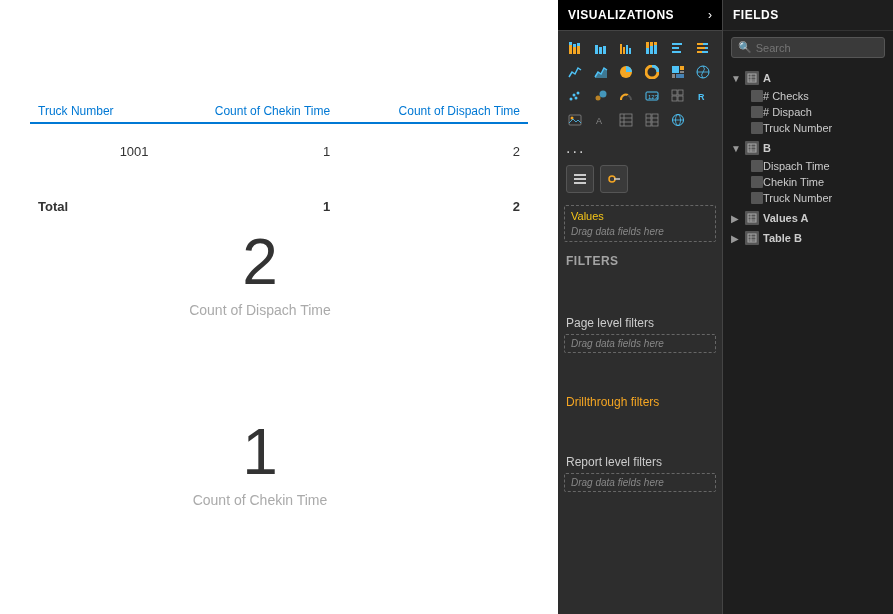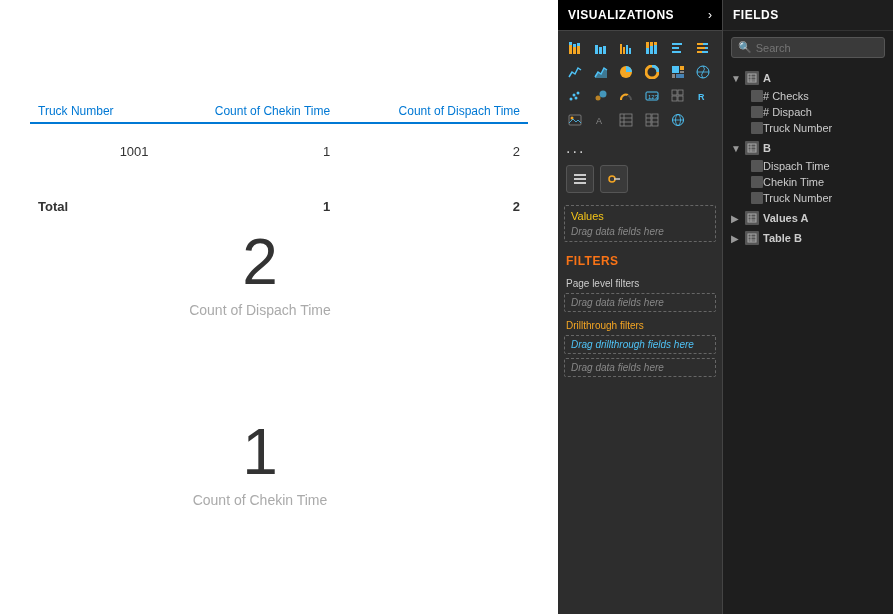--- a/index.html
+++ b/index.html
@@ -185,30 +185,31 @@
       font-size: 12px;
       color: #ccc;
     }
 
     
     .filters-section {
       padding: 0 6px 6px;
       flex: 1;
     }
     .filters-header {
-      color: #f97316;
+      color: #a3a3a3;
       font-size: 12px;
       font-weight: 600;
       padding: 6px 2px;
       letter-spacing: 0.5px;
     }
     .filter-item {
       color: #ccc;
-      font-size: 10px;
+      font-size: 12px;
       padding: 4px 2px;
+      margin-top: 38px;
     }
     .filter-item.orange { color: #f5a623; }
     .filter-drop {
       border: 1px dashed #666;
       padding: 3px 6px;
       border-radius: 2px;
       margin-bottom: 4px;
     }
     .filter-drop-text {
       color: #888;
@@ -583,24 +584,22 @@
 
     <div class="filters-section">
       <div class="filters-header">FILTERS</div>
 
       <div class="filter-item">Page level filters</div>
       <div class="filter-drop">
         <div class="filter-drop-text">Drag data fields here</div>
       </div>
 
       <div class="filter-item orange">Drillthrough filters</div>
-      <div class="filter-drop">
-        <div class="filter-drop-text highlight">Drag drillthrough fields here</div>
-      </div>
-
+
+      <div class="filter-item">Report level filters</div>
       <div class="filter-drop">
         <div class="filter-drop-text">Drag data fields here</div>
       </div>
     </div>
   </div>
 
   <div class="fields-panel">
     <div class="fields-header">
       <div class="fields-header-title">FIELDS</div>
     </div>

